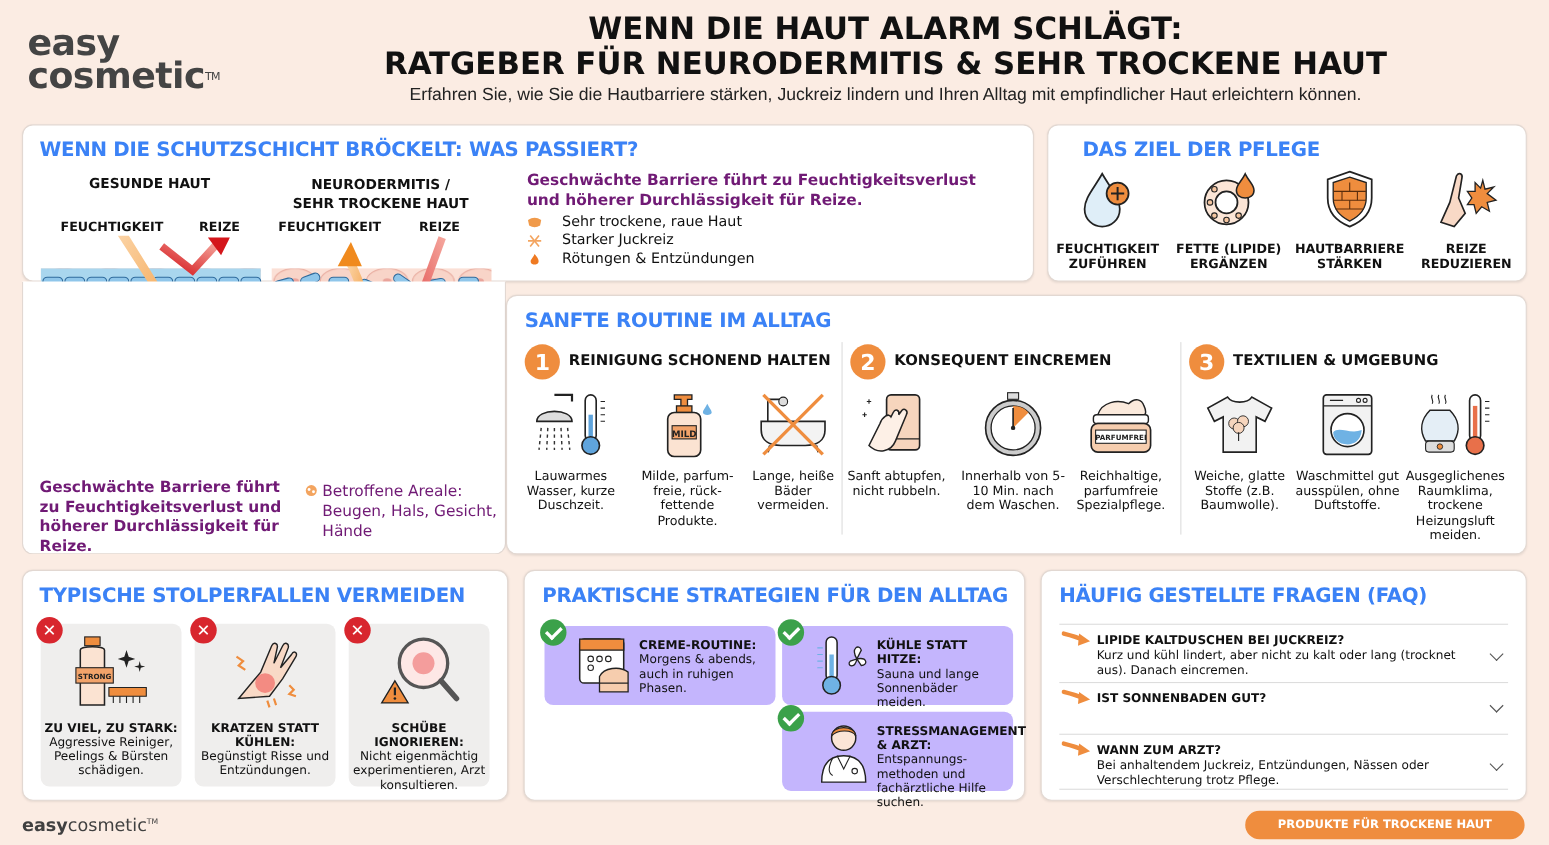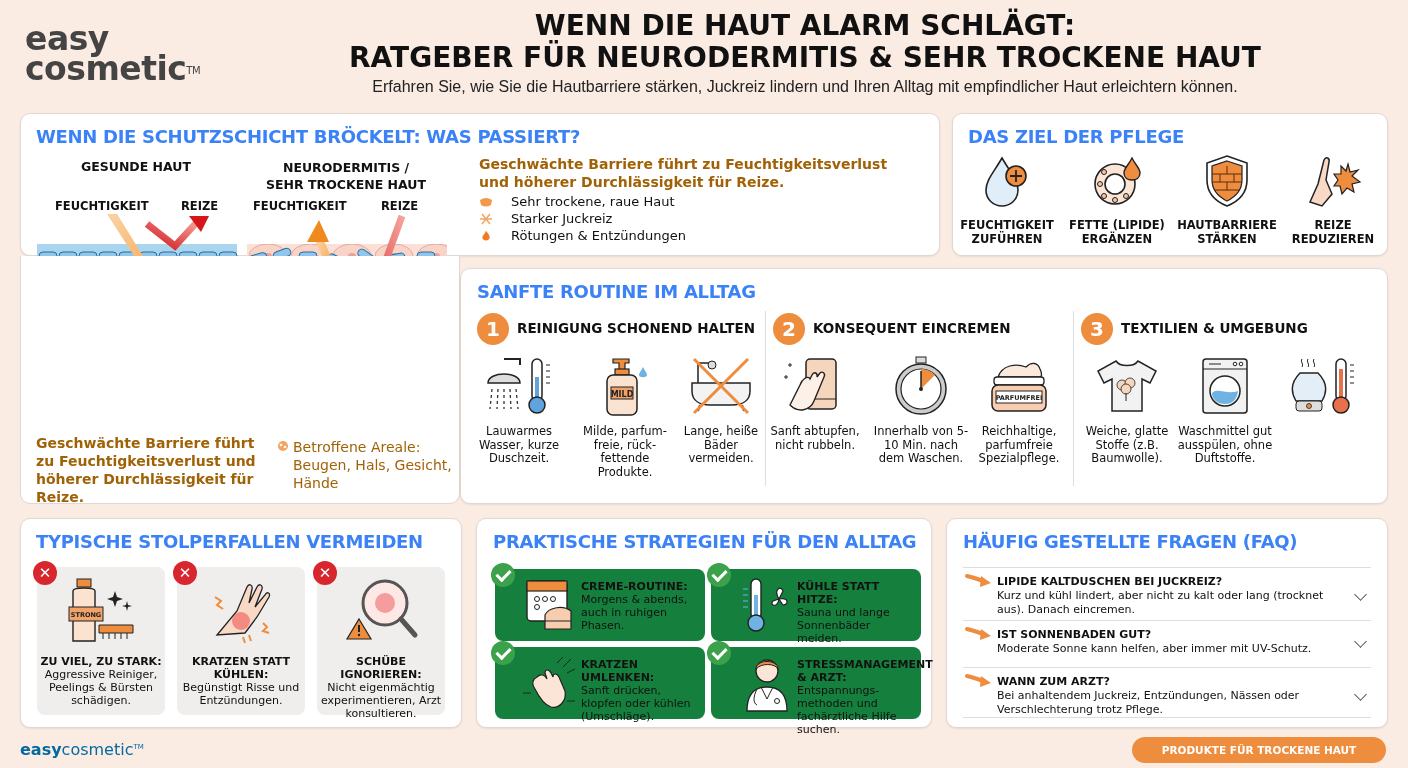--- a/index.html
+++ b/index.html
@@ -30,21 +30,21 @@
   }
   .card h2 {
     font-family: "DejaVu Sans", sans-serif; font-weight: bold; font-size: 18px; color: #3b82f6;
     letter-spacing: -0.3px; position: absolute;
   }
   
   #c1 { left: 20px; top: 113px; width: 920px; height: 143px; border-bottom-right-radius: 10px; }
   #c1b { left: 20px; top: 256px; width: 440px; height: 248px; border-top: none; border-top-left-radius: 0; border-top-right-radius:0; box-shadow:none;}
   .skin-labels { position: absolute; font-family: "DejaVu Sans", sans-serif; font-weight: bold; font-size: 12.5px; text-align: center; }
   .small-lab { position: absolute; font-family: "DejaVu Sans", sans-serif; font-weight: bold; font-size: 11.5px; }
-  .desc { position: absolute; font-family: "DejaVu Sans", sans-serif; font-size: 14px; line-height: 18px; color: #a16207; }
+  .desc { position: absolute; font-family: "DejaVu Sans", sans-serif; font-size: 14px; line-height: 18px; color: #701a75; }
   .desc b { font-weight: bold; }
   .bul { display: flex; align-items: center; gap: 18px; font-size: 13px; line-height: 17px; font-family:"DejaVu Sans", sans-serif; }
   .bul .ic { width: 14px; height: 12px; display:inline-block; }
   
   #c2 { left: 952px; top: 113px; width: 436px; height: 143px; }
   .goal { position: absolute; top: 40px; width: 100px; text-align: center; }
   .goal .lab { font-family: "DejaVu Sans", sans-serif; font-weight: bold; font-size: 11.5px; line-height: 14px; margin-top: 6px; }
   
   #c3 { left: 460px; top: 268px; width: 928px; height: 236px; border-top-left-radius: 10px; }
   .step { position: absolute; top: 44px; }
@@ -57,33 +57,33 @@
   .item .lab { font-family:"DejaVu Sans", sans-serif; font-size: 11.5px; line-height: 13.5px; margin-top: 4px; color:#111;}
   .vsep { position: absolute; top: 42px; width: 1px; height: 175px; background: #ddd; }
   
   #c4 { left: 20px; top: 518px; width: 442px; height: 210px; }
   #c5 { left: 476px; top: 518px; width: 456px; height: 210px; }
   #c6 { left: 946px; top: 518px; width: 442px; height: 210px; }
   .trap { position: absolute; top: 48px; width: 128px; height: 148px; background: #efeeed; border-radius: 8px; text-align: center; }
   .trap .xbad { position: absolute; left: -4px; top: -6px; width: 24px; height: 24px; border-radius: 50%; background: #d8262e; color: #fff; font-weight: bold; font-size: 15px; line-height: 24px; text-align: center; font-family:"DejaVu Sans",sans-serif;}
   .trap .lab { position: absolute; left: 2px; right: 2px; top: 88px; font-family:"DejaVu Sans", sans-serif; font-size: 11px; line-height: 13px; }
   .trap .lab b { display: block; font-weight: bold; }
-  .strat { position: absolute; width: 210px; height: 72px; background: #15803d; border-radius: 8px; }
+  .strat { position: absolute; width: 210px; height: 72px; background: #c4b5fd; border-radius: 8px; }
   .strat .ok { position: absolute; left: -4px; top: -6px; width: 24px; height: 24px; border-radius: 50%; background: #3ba14a; }
   .strat .ok::after { content:""; position:absolute; left:8px; top:4px; width:6px; height:11px; border: solid #fff; border-width: 0 3px 3px 0; transform: rotate(45deg); }
   .strat .lab { position: absolute; left: 86px; top: 11px; right: 4px; font-family:"DejaVu Sans", sans-serif; font-size: 11px; line-height: 13px; }
   .strat .lab b { font-weight: bold; }
   .strat svg { position: absolute; left: 28px; top: 6px; }
   .faq-row { position: absolute; left: 16px; right: 16px; border-top: 1px solid #ddd; }
   .faq-row .arr { position: absolute; left: 2px; top: 4px; }
   .faq-row .q { position: absolute; left: 34px; top: 7px; font-family:"DejaVu Sans", sans-serif; font-weight: bold; font-size: 11px; }
   .faq-row .a { position: absolute; left: 34px; top: 21px; width: 350px; font-family:"DejaVu Sans", sans-serif; font-size: 11px; line-height: 14px; }
   .faq-row .chev { position: absolute; right: 6px; top: 22px; width: 9px; height: 9px; border: solid #555; border-width: 0 1.5px 1.5px 0; transform: rotate(45deg); }
   .faq-end { position: absolute; left: 16px; right: 16px; top: 198px; border-top: 1px solid #ddd; }
-  .footer-logo { position: absolute; left: 20px; top: 740px; font-family:"DejaVu Sans", sans-serif; font-size: 16px; color: #0369a1; }
+  .footer-logo { position: absolute; left: 20px; top: 740px; font-family:"DejaVu Sans", sans-serif; font-size: 16px; color: #404040; }
   .footer-logo b { font-weight: bold; }
   .footer-logo sup { font-size: 7px; }
   .cta {
     position: absolute; left: 1132px; top: 737px; width: 254px; height: 26px; border-radius: 13px;
     background: #ef8d3e; color: #fff; font-family:"DejaVu Sans", sans-serif; font-weight: bold; font-size: 10.5px; text-align: center; line-height: 26px; border: none;
   }
 </style>
 </head>
 <body>
 
@@ -241,21 +241,21 @@
         <circle cx="8" cy="7" r="1.3" fill="#fff"></circle>
       </svg>
     <div class="desc" style="position:relative; left:16px; top:0; width:170px;">
       <div>Betroffene Areale:</div>
       <div>Beugen, Hals, Gesicht, Hände</div>
     </div>
   </div>
 </div>
 
 <div class="card" id="c2">
-  <h2 style="left:15px; top:12px;">DAS ZIEL DER PFLEGE</h2>
+  <h2 style="left:31px; top:12px;">DAS ZIEL DER PFLEGE</h2>
   <div class="goal" style="left:4px;">
     <svg width="50" height="54" viewBox="0 0 50 54">
         <path d="M20,4 C28,18 36,26 36,36 C36,46 28,52 20,52 C12,52 4,46 4,36 C4,26 12,18 20,4 Z" fill="#dfeef8" stroke="#222" stroke-width="1.6"></path>
         <circle cx="34" cy="22" r="10" fill="#ef8d3e" stroke="#222" stroke-width="1.6"></circle>
         <path d="M34,16 V28 M28,22 H40" stroke="#222" stroke-width="1.8"></path>
       </svg>
     <div class="lab">
         <div>FEUCHTIGKEIT</div>
         <div>ZUFÜHREN</div>
       </div>
@@ -434,20 +434,21 @@
           <rect x="48" y="4" width="10" height="42" rx="5" fill="#fff" stroke="#222" stroke-width="1.5"></rect>
           <rect x="51" y="14" width="4" height="32" fill="#e8704a"></rect>
           <circle cx="53" cy="50" r="8" fill="#e8704a" stroke="#222" stroke-width="1.5"></circle>
           <g stroke="#222">
             <line x1="62" y1="10" x2="66" y2="10"></line>
             <line x1="62" y1="16" x2="66" y2="16"></line>
             <line x1="62" y1="22" x2="66" y2="22"></line>
             <line x1="62" y1="28" x2="66" y2="28"></line>
           </g>
         </svg>
+      <div class="lab">Ausgeglichenes Raumklima, trockene Heizungsluft meiden.</div>
     </div>
   </div>
 </div>
 
 <div class="card" id="c4">
   <h2 style="left:15px; top:12px;">TYPISCHE STOLPERFALLEN VERMEIDEN</h2>
   <div class="trap" style="left:16px;">
     <div class="xbad">✕</div>
     <svg style="position:absolute; left:28px; top:10px;" width="76" height="70" viewBox="0 0 76 70">
         <rect x="12" y="2" width="14" height="8" fill="#ef8d3e" stroke="#222"></rect>
@@ -525,34 +526,20 @@
           <line x1="4" y1="32" x2="9" y2="32"></line>
         </g>
         <g fill="#fff" stroke="#222" stroke-width="1.2">
           <path d="M40,24 C34,14 42,10 44,16 Z"></path>
           <path d="M40,24 C50,22 50,30 44,30 Z"></path>
           <path d="M40,24 C38,34 30,30 34,26 Z"></path>
         </g>
       </svg>
     <div class="lab"><b>KÜHLE STATT HITZE:</b><br><span>Sauna und lange Sonnenbäder meiden.</span></div>
   </div>
-  <div class="strat" style="left:18px; top:128px;">
-    <div class="ok"></div>
-    <svg width="56" height="60" viewBox="0 0 56 60">
-        <path d="M14,24 C18,20 22,22 24,26 L22,20 C22,16 26,16 28,20 L30,24 C30,20 34,20 36,24 L42,38 C44,48 36,56 28,54 C22,52 16,44 12,36 C8,30 10,26 14,24 Z" fill="#fbe5d6" stroke="#222" stroke-width="1.2"></path>
-        <g stroke="#222">
-          <line x1="34" y1="10" x2="40" y2="4"></line>
-          <line x1="40" y1="14" x2="48" y2="6"></line>
-          <line x1="44" y1="20" x2="52" y2="16"></line>
-          <line x1="0" y1="40" x2="8" y2="40"></line>
-          <line x1="44" y1="48" x2="52" y2="48"></line>
-        </g>
-      </svg>
-    <div class="lab"><b>KRATZEN UMLENKEN:</b><br><span>Sanft drücken, klopfen oder kühlen (Umschläge).</span></div>
-  </div>
   <div class="strat" style="left:234px; top:128px;">
     <div class="ok"></div>
     <svg width="56" height="62" viewBox="0 0 56 62">
         <circle cx="28" cy="18" r="11" fill="#fbe5d6" stroke="#222" stroke-width="1.3"></circle>
         <path d="M17,16 C17,6 39,6 39,16 C36,10 22,10 17,16 Z" fill="#ef8d3e" stroke="#222"></path>
         <path d="M8,58 C8,40 16,34 28,34 C40,34 48,40 48,58 Z" fill="#fff" stroke="#222" stroke-width="1.3"></path>
         <path d="M22,34 L28,46 L34,34" fill="none" stroke="#222"></path>
         <path d="M18,36 C14,44 14,50 18,52" fill="none" stroke="#222"></path>
         <circle cx="38" cy="48" r="2.5" fill="none" stroke="#222"></circle>
       </svg>
@@ -570,21 +557,20 @@
     <div class="q">LIPIDE KALTDUSCHEN BEI JUCKREIZ?</div>
     <div class="a">Kurz und kühl lindert, aber nicht zu kalt oder lang (trocknet aus). Danach eincremen.</div>
     <div class="chev"></div>
   </div>
   <div class="faq-row" style="top:101px; height:46px;">
     <svg class="arr" width="28" height="18" viewBox="0 0 28 18">
         <path d="M2,4 C10,6 16,8 20,10" stroke="#ef8d3e" stroke-width="4" fill="none" stroke-linecap="round"></path>
         <path d="M16,4 L26,11 L15,15 Z" fill="#ef8d3e"></path>
       </svg>
     <div class="q">IST SONNENBADEN GUT?</div>
-    <div class="a">Moderate Sonne kann helfen, aber immer mit UV-Schutz.</div>
     <div class="chev" style="top:16px;"></div>
   </div>
   <div class="faq-row" style="top:148px; height:50px;">
     <svg class="arr" width="28" height="18" viewBox="0 0 28 18">
         <path d="M2,4 C10,6 16,8 20,10" stroke="#ef8d3e" stroke-width="4" fill="none" stroke-linecap="round"></path>
         <path d="M16,4 L26,11 L15,15 Z" fill="#ef8d3e"></path>
       </svg>
     <div class="q">WANN ZUM ARZT?</div>
     <div class="a">Bei anhaltendem Juckreiz, Entzündungen, Nässen oder Verschlechterung trotz Pflege.</div>
     <div class="chev"></div>

